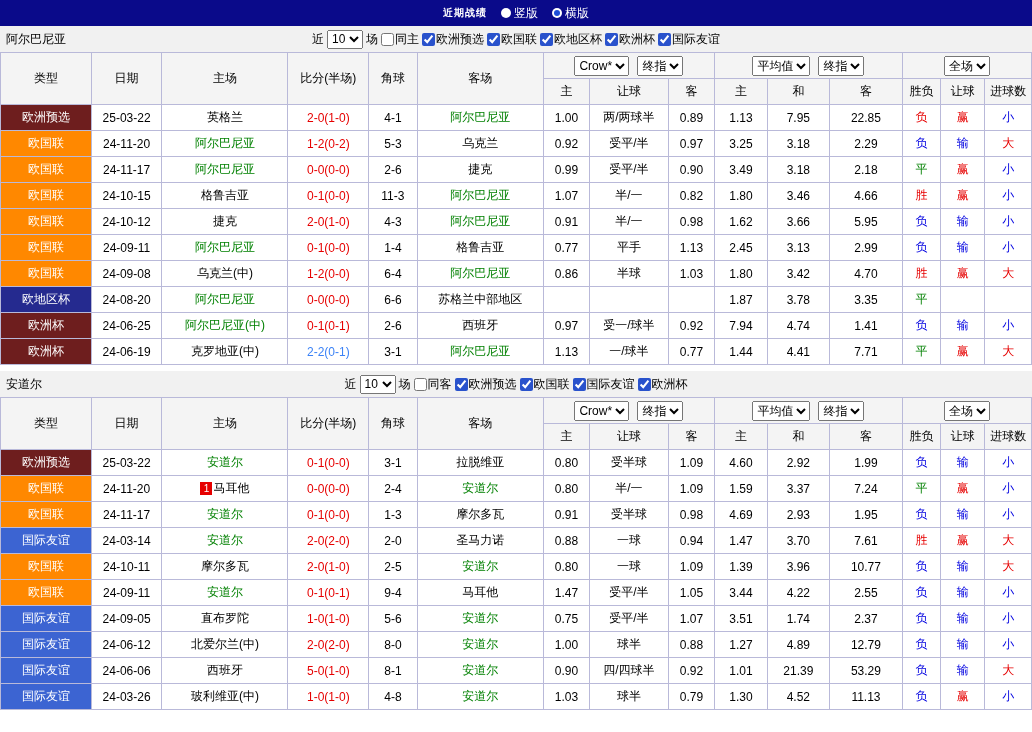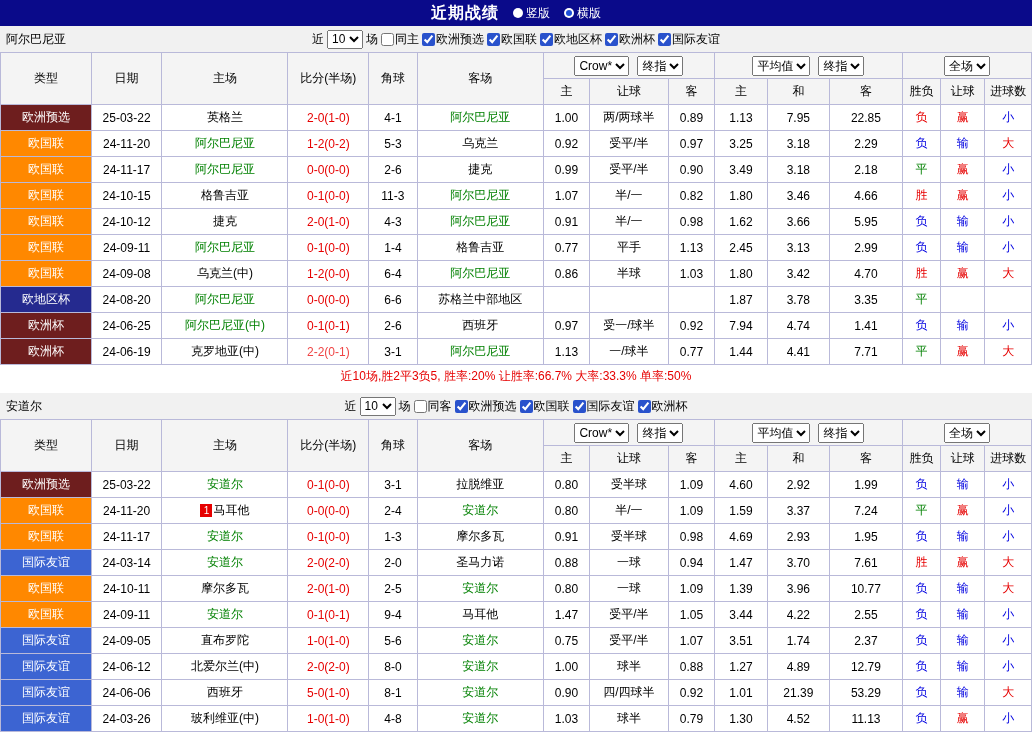--- a/index.html
+++ b/index.html
@@ -6,21 +6,21 @@
   html,body { margin:0; padding:0; }
   body {
     width:1032px;
     font-family:"Liberation Sans","DejaVu Sans",sans-serif;
     font-size:12px; color:#000; background:#fff;
   }
   .topbar {
     height:26px; background:#0a0a8a; color:#fff;
     display:flex; align-items:center; justify-content:center; gap:14px;
   }
-  .topbar-title { font-weight:bold; font-size:16px; letter-spacing:1px; }
+  .topbar-title { font-weight:bold; font-size:10px; letter-spacing:1px; }
   .radio-opt { display:inline-flex; align-items:center; gap:3px; font-size:12px; cursor:pointer; }
   .radio {
     width:10px; height:10px; border-radius:50%; background:#fff;
     position:relative; display:inline-block;
   }
   .radio.on::after {
     content:""; position:absolute; left:2px; top:2px;
     width:6px; height:6px; border-radius:50%; background:#1d4ed8;
   }
   .section + .section { margin-top:6px; }
@@ -290,36 +290,35 @@
             <td>4.74</td>
             <td>1.41</td>
             <td class="res" style="color: rgb(0, 0, 224);">负</td>
             <td class="res" style="color: rgb(0, 0, 224);">输</td>
             <td class="res" style="color: rgb(0, 0, 224);">小</td>
           </tr>
           <tr>
             <td class="type-cell" style="background: rgb(110, 30, 30);">欧洲杯</td>
             <td>24-06-19</td>
             <td><span class="team">克罗地亚(中)</span></td>
-            <td style="color: #ef4444;">2-2(0-1)</td>
+            <td style="color: #3b82f6;">2-2(0-1)</td>
             <td>3-1</td>
             <td><span class="team" style="color: rgb(0, 128, 0);">阿尔巴尼亚</span></td>
             <td>1.13</td>
             <td>一/球半</td>
             <td>0.77</td>
             <td>1.44</td>
             <td>4.41</td>
             <td>7.71</td>
             <td class="res" style="color: rgb(0, 128, 0);">平</td>
             <td class="res" style="color: rgb(230, 0, 0);">赢</td>
             <td class="res" style="color: rgb(230, 0, 0);">大</td>
           </tr>
         </tbody>
       </table>
-      <div class="summary" style="color: rgb(230, 0, 0);">近10场,胜2平3负5, 胜率:20% 让胜率:66.7% 大率:33.3% 单率:50%</div>
     </div>
     <div class="section">
       <div class="section-head">
         <span class="team-name">安道尔</span>
         <span class="filters">
           <span>近</span>
           <select class="count-select"><option>10</option></select>
           <span>场</span>
           <label class="cb">
             <input type="checkbox" style="">

